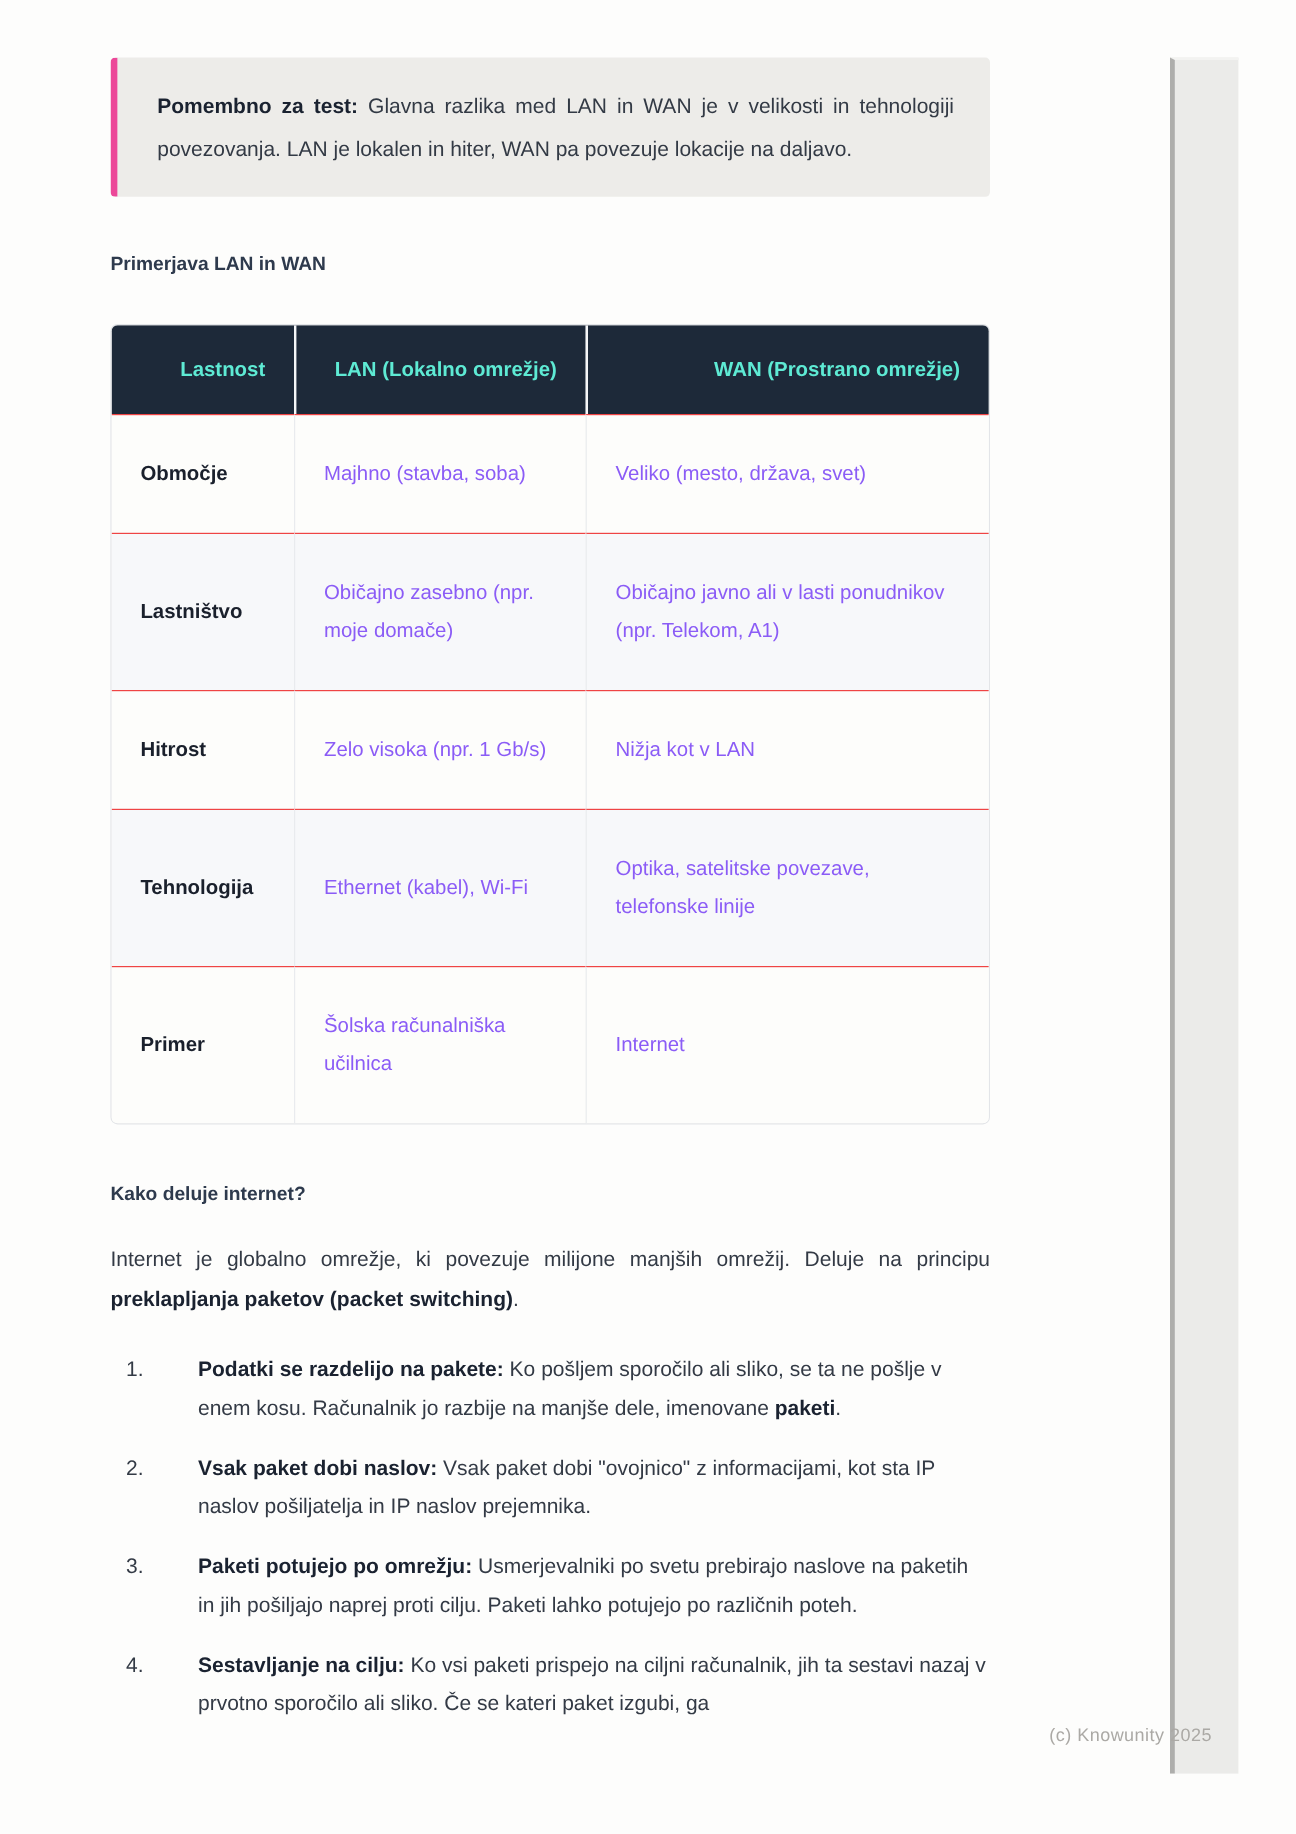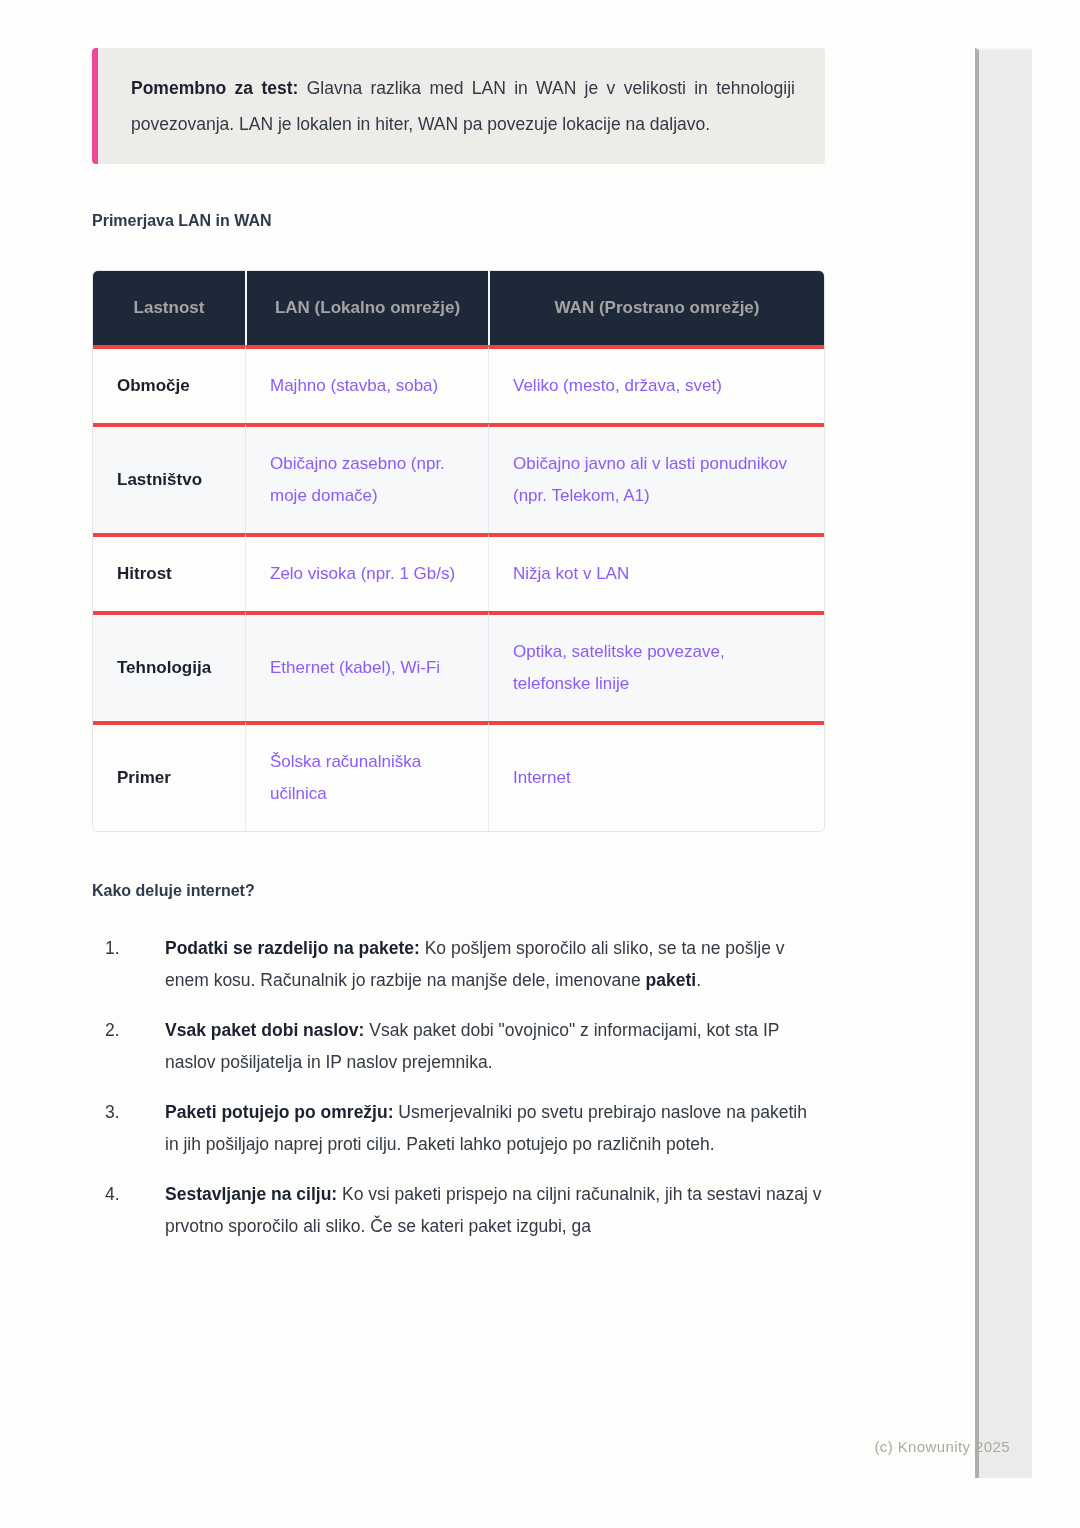--- a/index.html
+++ b/index.html
@@ -52,34 +52,34 @@
     border-collapse: separate;
     border-spacing: 0;
     table-layout: fixed;
     font-size: 17px;
   }
   col.c1 { width: 152px; }
   col.c2 { width: 243px; }
   col.c3 { width: 336px; }
   thead th {
     background: #1d2939;
-    color: #a3a3a3;
+    color: #5eead4;
     font-weight: 700;
-    text-align: center;
+    text-align: right;
     padding: 21px 24px;
     line-height: 32px;
     vertical-align: middle;
   }
   thead th + th { border-left: 2px solid #f5f6f8; }
   tbody th, tbody td {
-    padding: 21px 24px;
+    padding: 33px 24px;
     line-height: 32px;
     vertical-align: middle;
     text-align: left;
-    border-top: 4px solid #ef4444;
+    border-top: 1px solid #ef4444;
   }
   tbody th { font-weight: 700; color: #1a202c; }
   tbody td { color: #8b5cf6; border-left: 1px solid #e9ebee; }
   tbody tr:nth-child(odd) { background: #fdfdfb; }
   tbody tr:nth-child(even) { background: #f7f8fa; }
   
   .intro {
     margin-top: 22px;
     font-size: 17.5px;
     line-height: 33px;
@@ -177,20 +177,21 @@
           <th>Primer</th>
           <td>Šolska računalniška učilnica</td>
           <td>Internet</td>
         </tr>
       </tbody>
     </table>
   </div>
 
   <h2 class="h-second">Kako deluje internet?</h2>
 
+  <p class="intro"><span>Internet je globalno omrežje, ki povezuje milijone manjših omrežij. Deluje na principu </span><strong>preklapljanja paketov (packet switching)</strong><span>.</span></p>
 
   <div class="olist">
 
     <div class="oitem">
       <span class="num">1.</span>
       <div class="oitem-text"><strong>Podatki se razdelijo na pakete:</strong><span> Ko pošljem sporočilo ali sliko, se ta ne pošlje v enem kosu. Računalnik jo razbije na manjše dele, imenovane </span><strong>paketi</strong><span>.</span></div>
     </div>
 
     <div class="oitem">
       <span class="num">2.</span>

